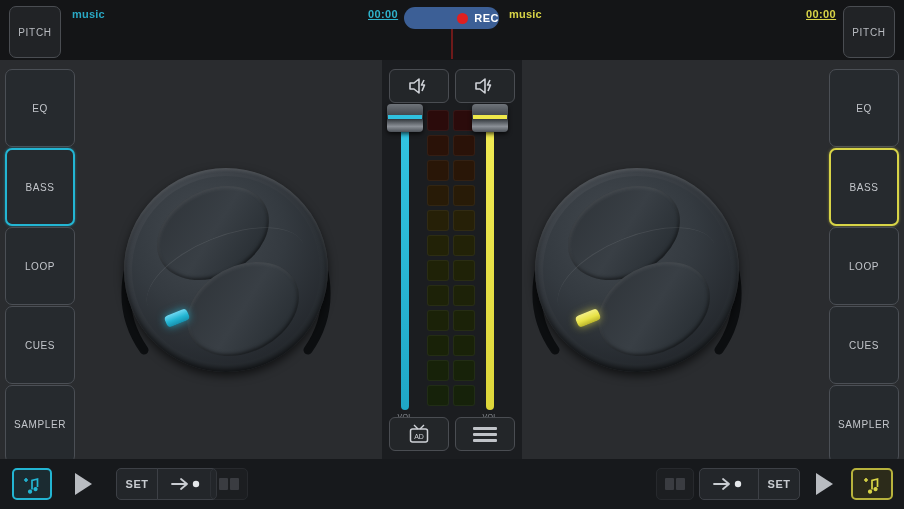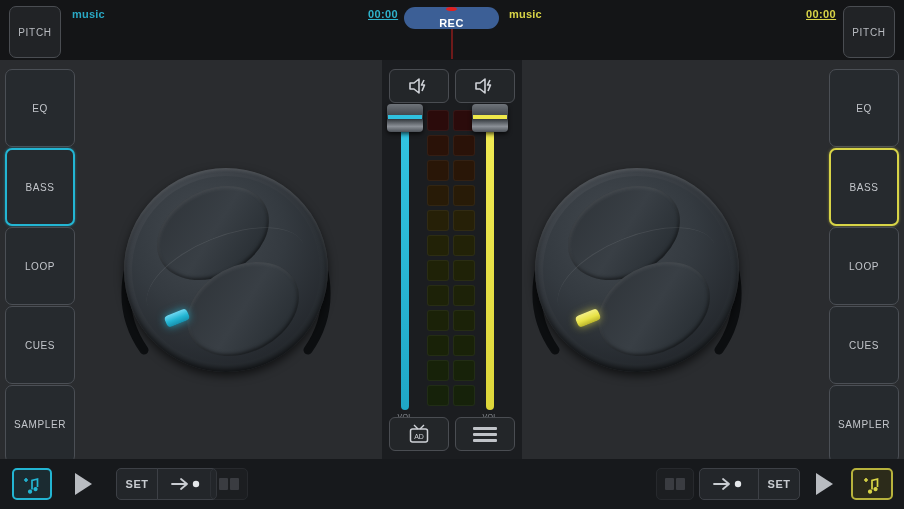--- a/index.html
+++ b/index.html
@@ -50,21 +50,20 @@
   .timer-left  { left: 368px; color: #2fb3cc; }
   .timer-right { left: 806px; color: #d8d447; }
 
   .rec-btn {
     position: absolute; left: 404px; top: 7px;
     width: 95px; height: 22px;
     background: #3c5f96;
     border-radius: 11px;
     display: flex; align-items: center; justify-content: flex-end;
     gap: 6px;
-    flex-direction: column;
   }
   .rec-dot {
     width: 11px; height: 11px; border-radius: 50%;
     background: #e02020;
   }
   .rec-label { color: #ffffff; font-size: 11px; font-weight: bold; letter-spacing: .5px; }
   .rec-line {
     position: absolute; left: 451px; top: 29px;
     width: 2px; height: 30px;
     background: #6e1a1a;

